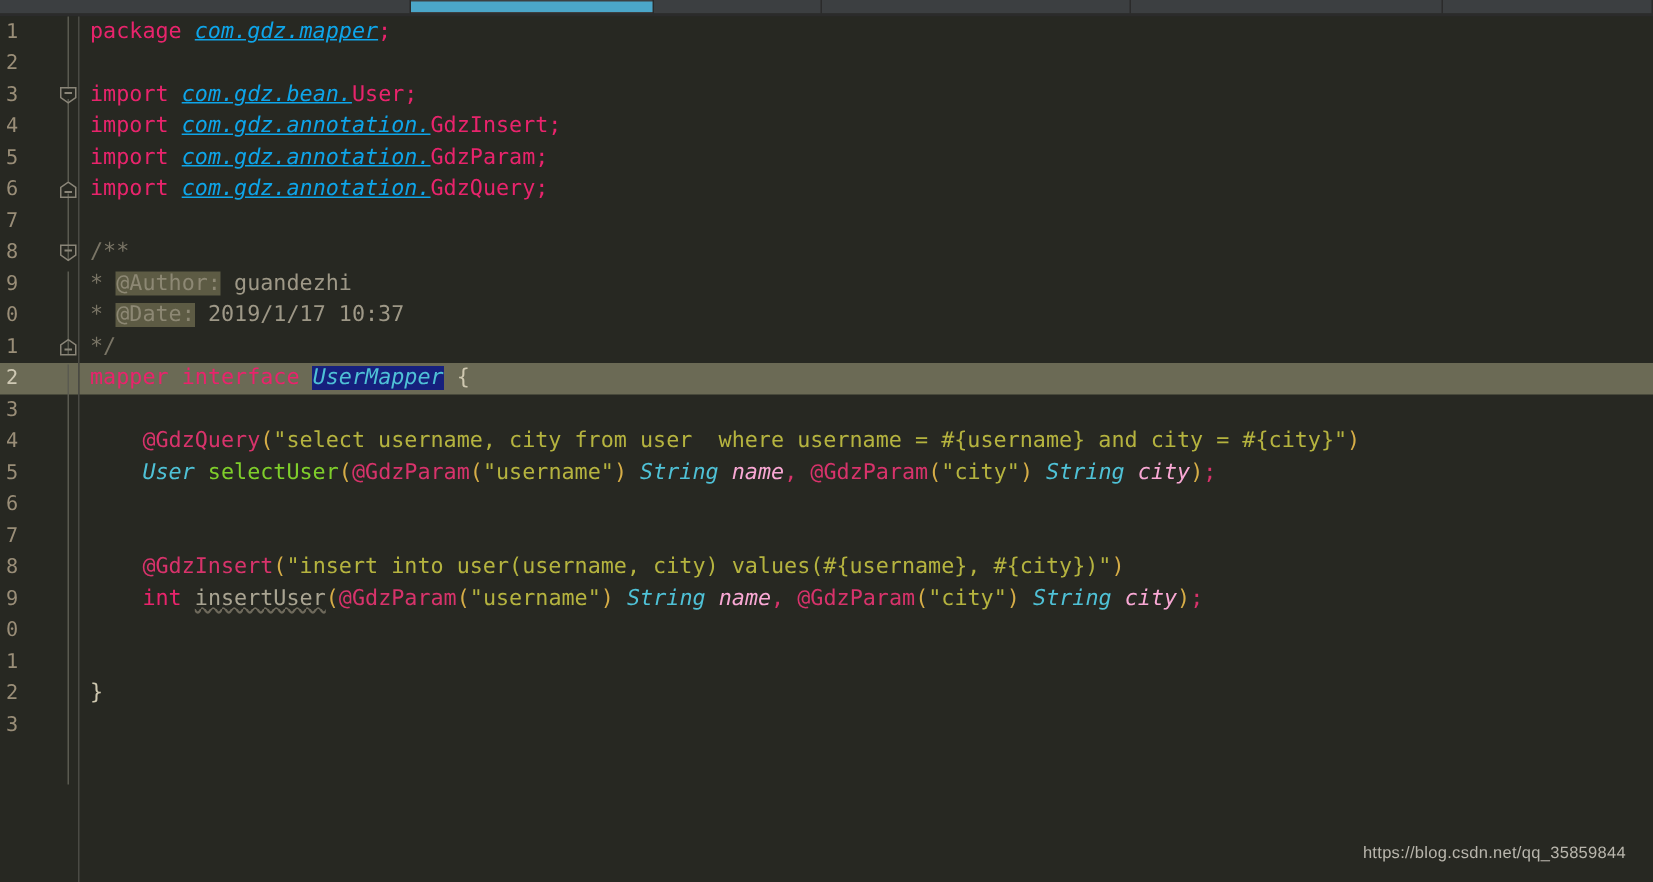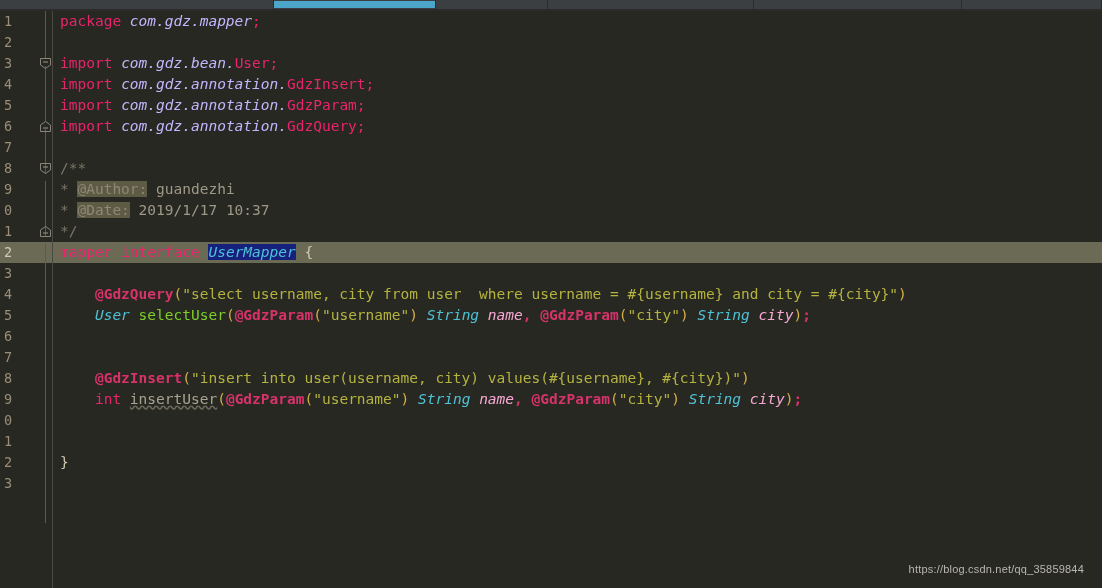--- a/index.html
+++ b/index.html
@@ -122,25 +122,25 @@
   }
   .cline.current {
     background: #6b6a55;
     left: 0;
     right: 0;
     width: 1049px;
   }
 
   
   .kw   { color: #e8246c; }            
-  .pkg  { color: #c4b5fd; font-style: italic; }  
+  .pkg  { color: #0ea5e9; font-style: italic; text-decoration: underline; }  
   .cls  { color: #e8246c; }            
   .typ  { color: #4fc1d6; font-style: italic; }  
   .mth  { color: #7fce2b; }            
-  .ann  { color: #d7336b; font-weight: bold; }            
+  .ann  { color: #d7336b; }            
   .str  { color: #b5b33f; }            
   .punc { color: #cfc8b0; }            
   .para { color: #d6ad47; }            
   .var  { color: #f9a8d4; font-style: italic; }  
   .cmt  { color: #7a7566; }            
   .cmttxt { color: #9e9887; }
   .doctag {
     color: #8d8874;
     background: #5d5b44;
   }

